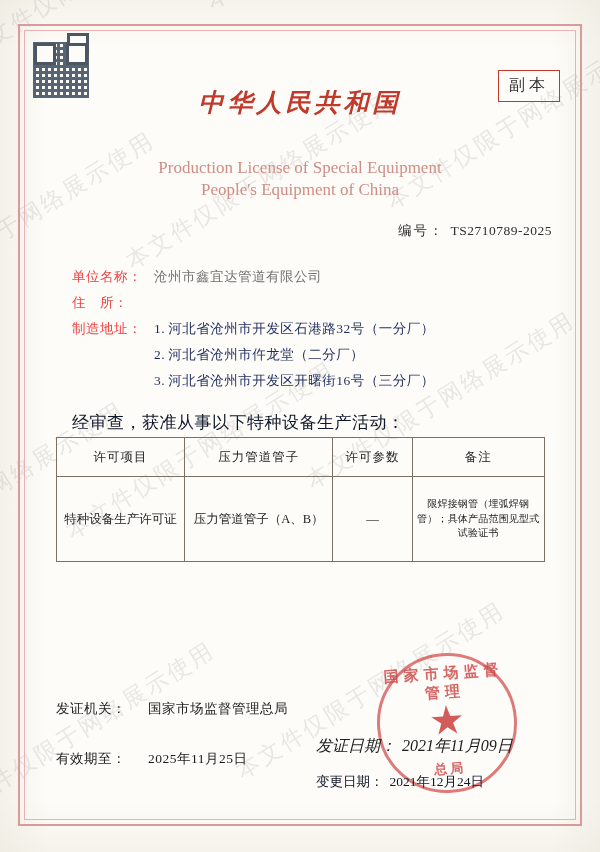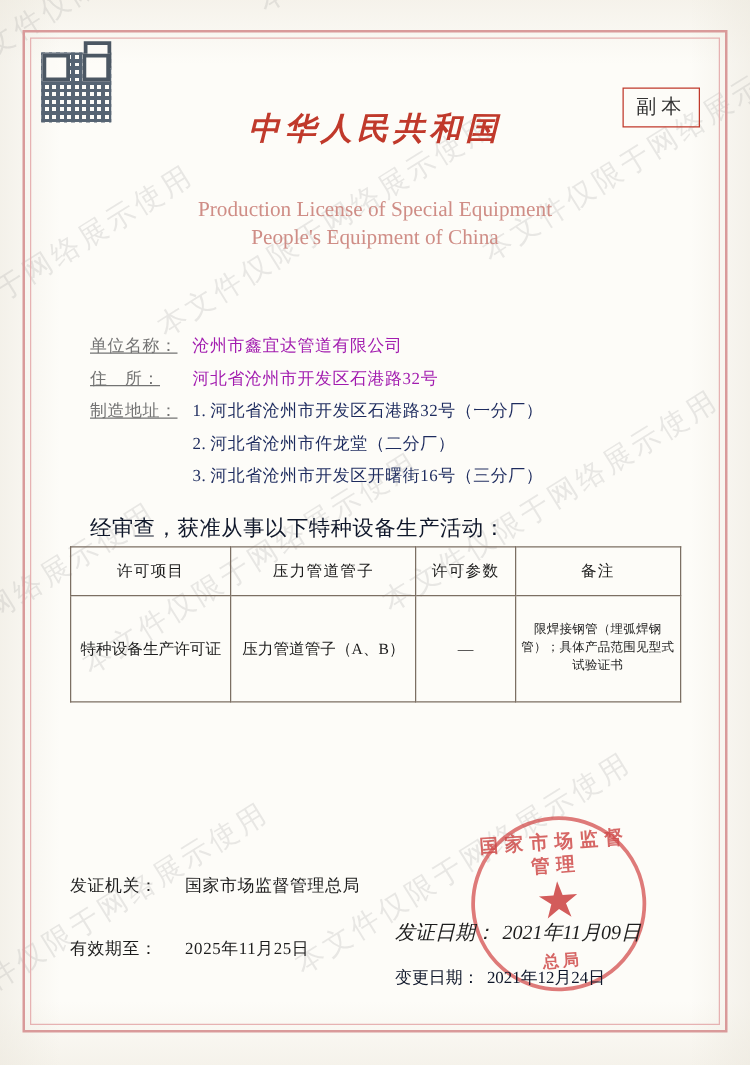--- a/index.html
+++ b/index.html
@@ -135,26 +135,25 @@
     color: #1d1d1d;
   }
   .frow {
     display: flex;
     align-items: baseline;
     margin-bottom: 8px;
   }
   .flabel {
     width: 82px;
     flex: 0 0 82px;
+    color: #ef4444;
+    letter-spacing: 0.5px;
+  }
+  .fvalue {
     color: #737373;
-    letter-spacing: 0.5px;
-    text-decoration: underline;
-  }
-  .fvalue {
-    color: #a21caf;
     letter-spacing: 0.5px;
   }
   .addr-list {
     margin: 0;
     padding: 0;
     list-style: none;
   }
   .addr-list li {
     color: #1d2b5e;
     margin-bottom: 8px;
@@ -333,29 +332,31 @@
   <div class="qr">
     <div class="qr-bl"></div>
   </div>
 
   <div class="copy-box">副本</div>
 
   <div class="title-cn1">中华人民共和国</div>
   <div class="title-en1">Production License of Special Equipment</div>
   <div class="title-en2">People's Equipment of China</div>
 
+  <div class="serial">
+    <span class="lbl">编号：</span><span>TS2710789-2025</span>
+  </div>
 
   <div class="fields">
     <div class="frow">
       <span class="flabel">单位名称：</span>
       <span class="fvalue">沧州市鑫宜达管道有限公司</span>
     </div>
     <div class="frow">
       <span class="flabel">住　所：</span>
-      <span class="fvalue">河北省沧州市开发区石港路32号</span>
     </div>
     <div class="frow">
       <span class="flabel">制造地址：</span>
       <ul class="addr-list">
         <li>
           <span class="num">1.</span><span>河北省沧州市开发区石港路32号（一分厂）</span>
         </li>
         <li>
           <span class="num">2.</span><span>河北省沧州市仵龙堂（二分厂）</span>
         </li>

